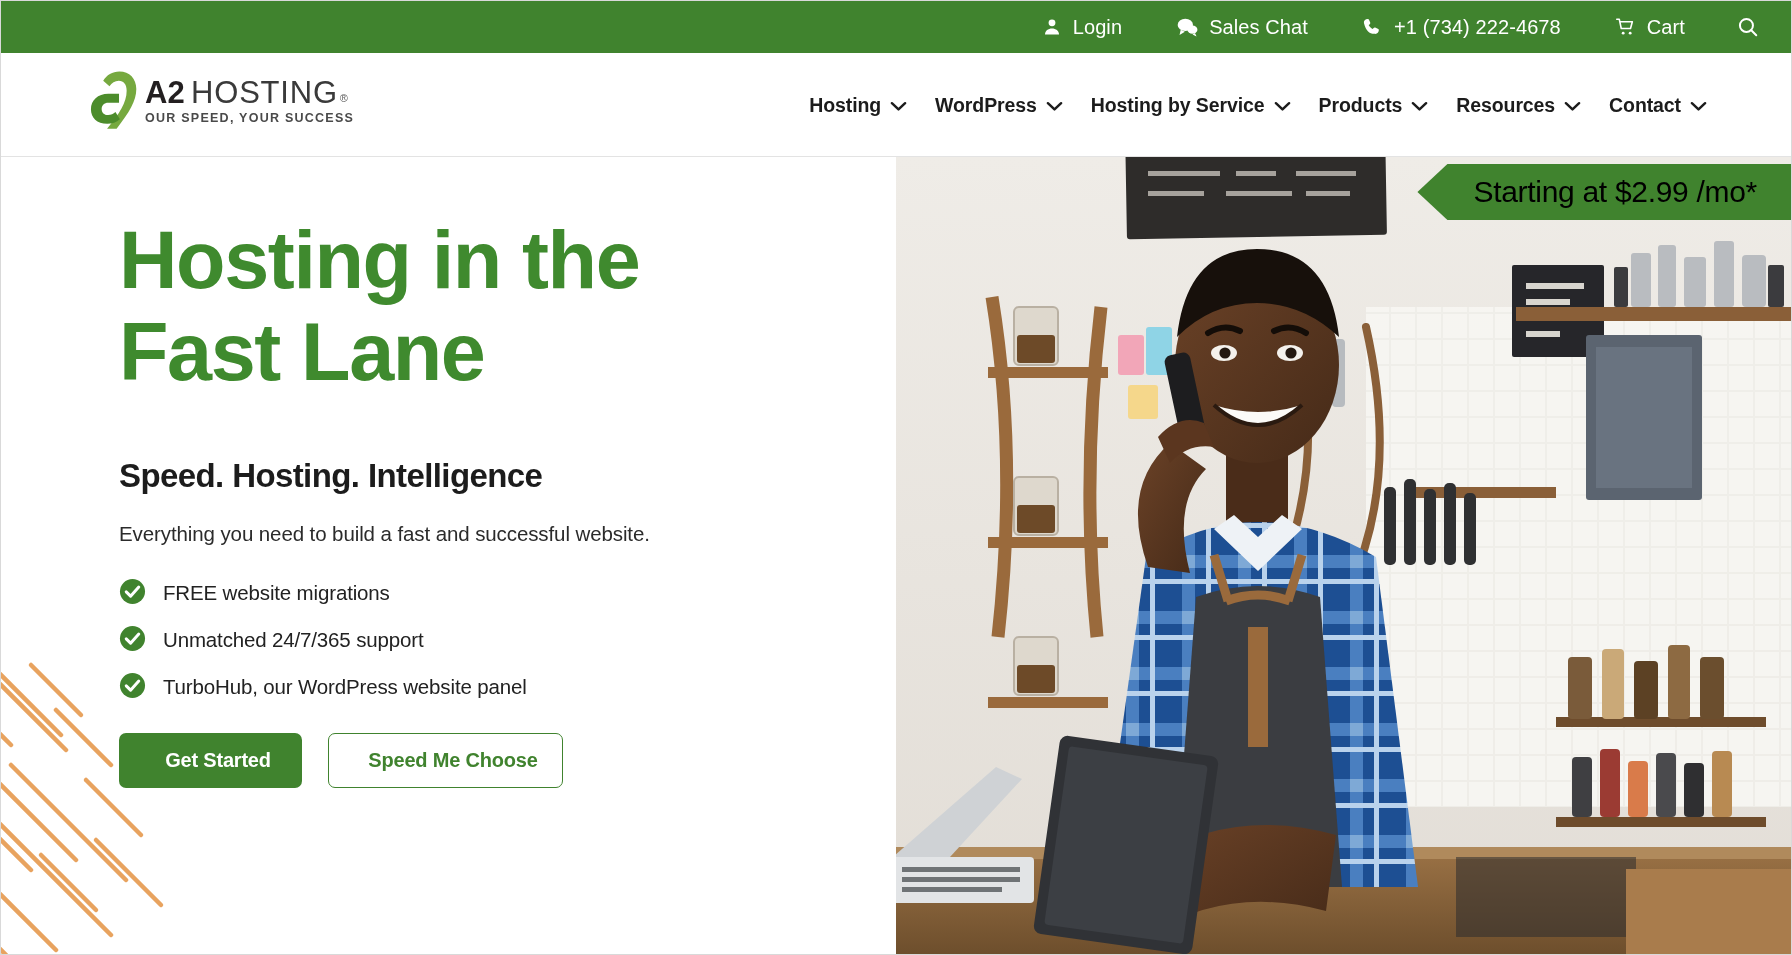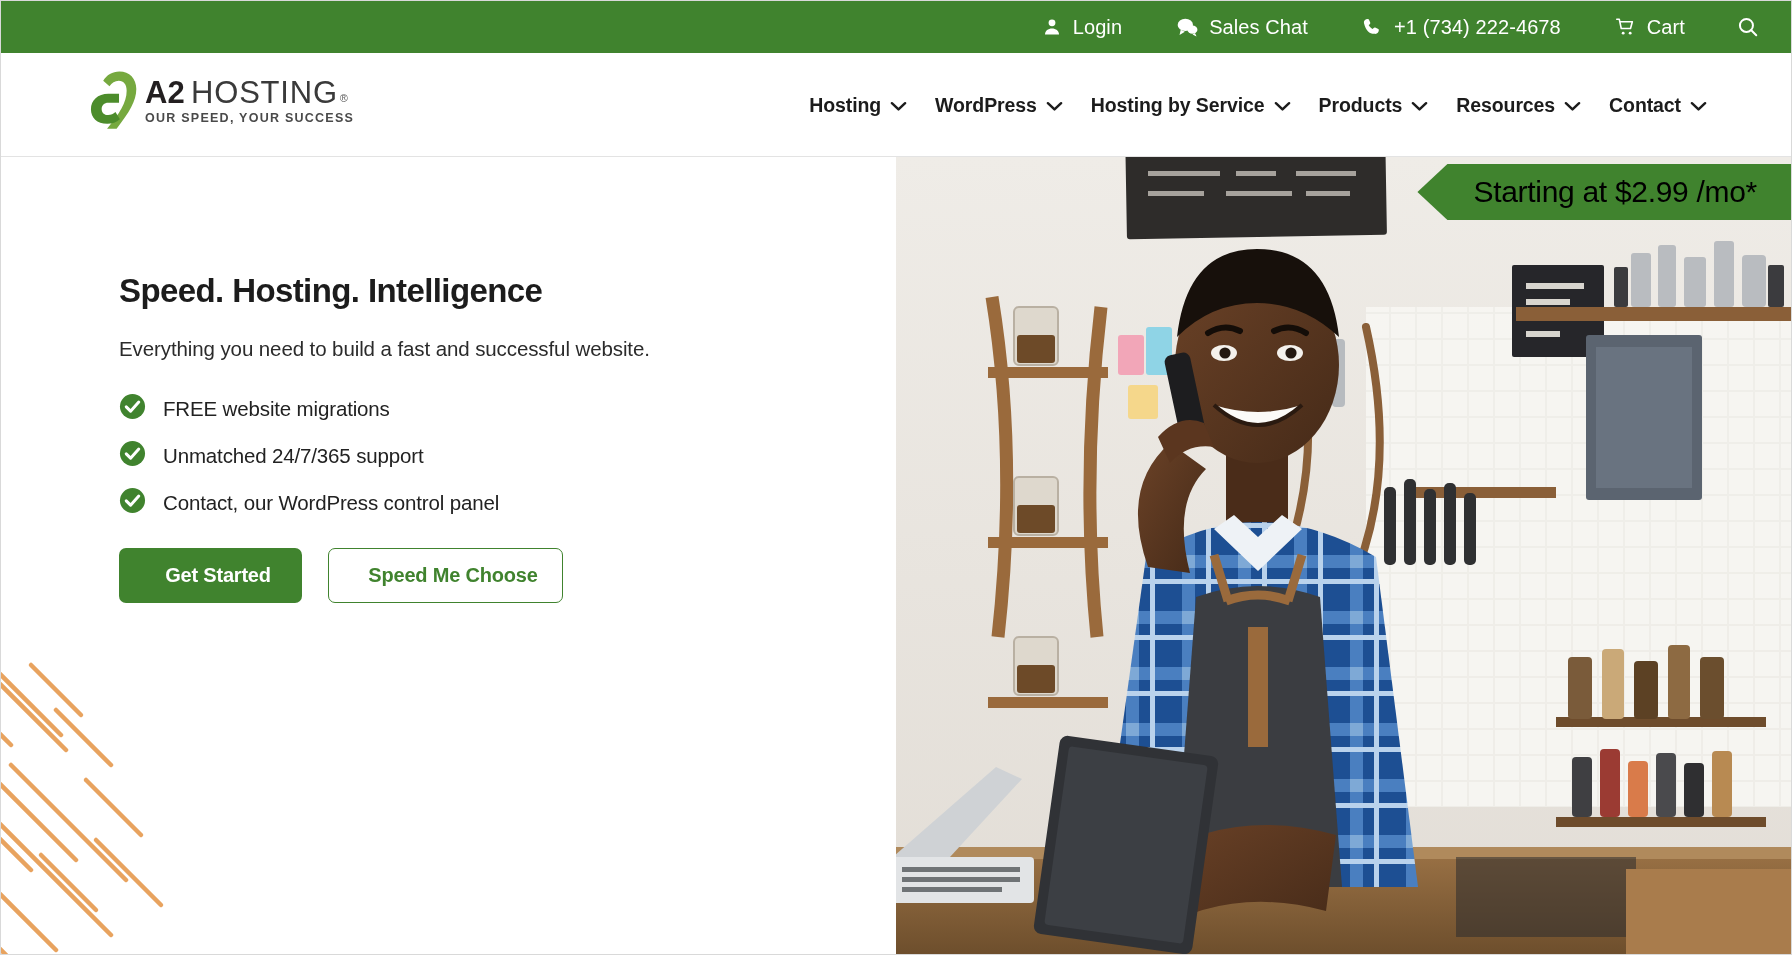--- a/index.html
+++ b/index.html
@@ -365,20 +365,24 @@
             <line x1="-40" y1="230" x2="55" y2="325"></line>
             <line x1="-5" y1="195" x2="110" y2="310"></line>
             <line x1="40" y1="230" x2="95" y2="285"></line>
             <line x1="-40" y1="285" x2="20" y2="345"></line>
             <line x1="95" y1="215" x2="160" y2="280"></line>
           </g>
         </svg>
       </span>
 
       <div class="hero-copy">
+        <h1 class="hero-title">
+          <span>Hosting in the</span><br>
+          <span>Fast Lane</span>
+        </h1>
 
         <div class="hero-sub">Speed. Hosting. Intelligence</div>
         <div class="hero-lead">Everything you need to build a fast and successful website.</div>
 
         <div class="features">
 
           <div class="feature">
             <span class="check">
               <svg width="27" height="27" viewBox="0 0 28 28">
                 <circle cx="14" cy="14" r="13" fill="#40832e"></circle>
@@ -399,21 +403,21 @@
           </div>
 
 
           <div class="feature">
             <span class="check">
               <svg width="27" height="27" viewBox="0 0 28 28">
                 <circle cx="14" cy="14" r="13" fill="#40832e"></circle>
                 <polyline points="7.5,14.4 12,18.8 20.5,9.4" fill="none" stroke="#fff" stroke-width="3.1" stroke-linecap="round" stroke-linejoin="round"></polyline>
               </svg>
             </span>
-            <span class="feature-text">Contact, our WordPress control panel</span>
+            <span class="feature-text">TurboHub, our WordPress website panel</span>
           </div>
         </div>
 
         <div class="cta-row">
           <button class="btn btn-primary">Get Started</button>
           <button class="btn btn-secondary">Speed Me Choose</button>
         </div>
       </div>
     </div>
 

